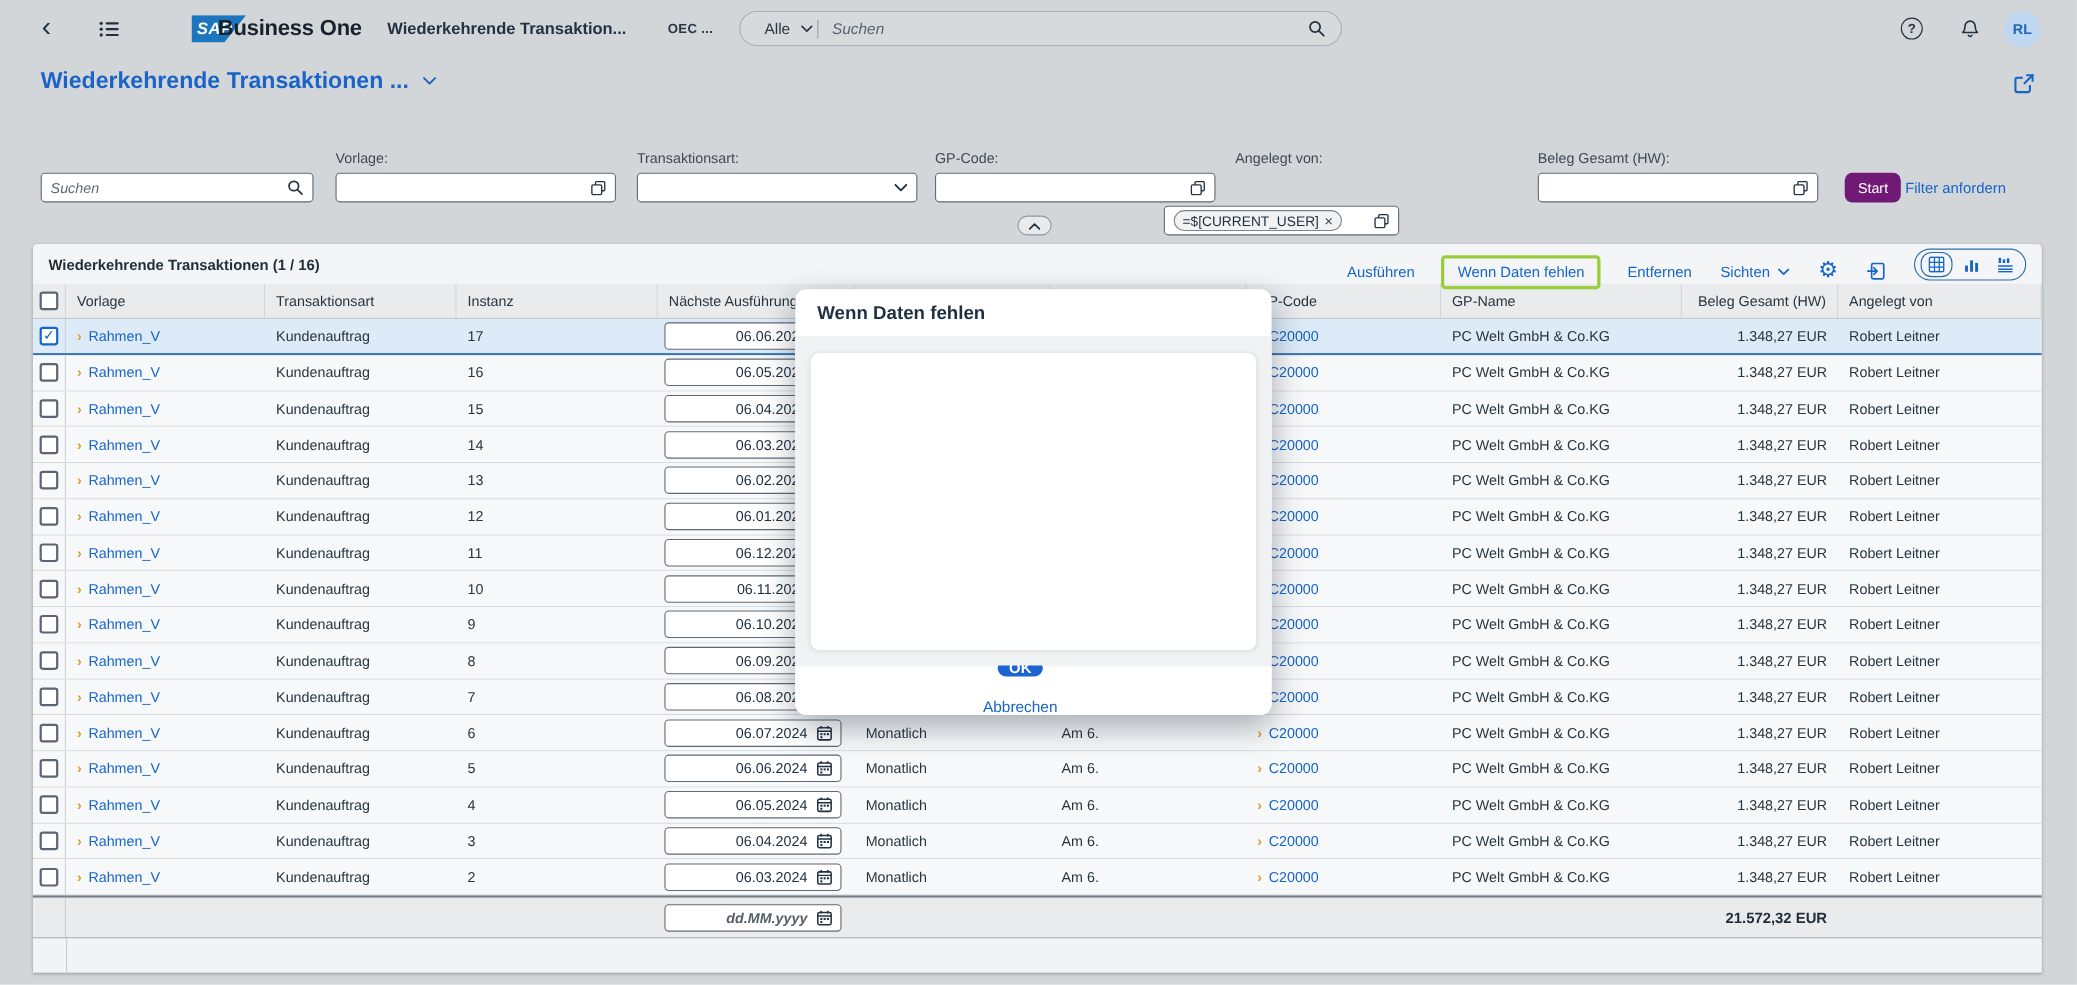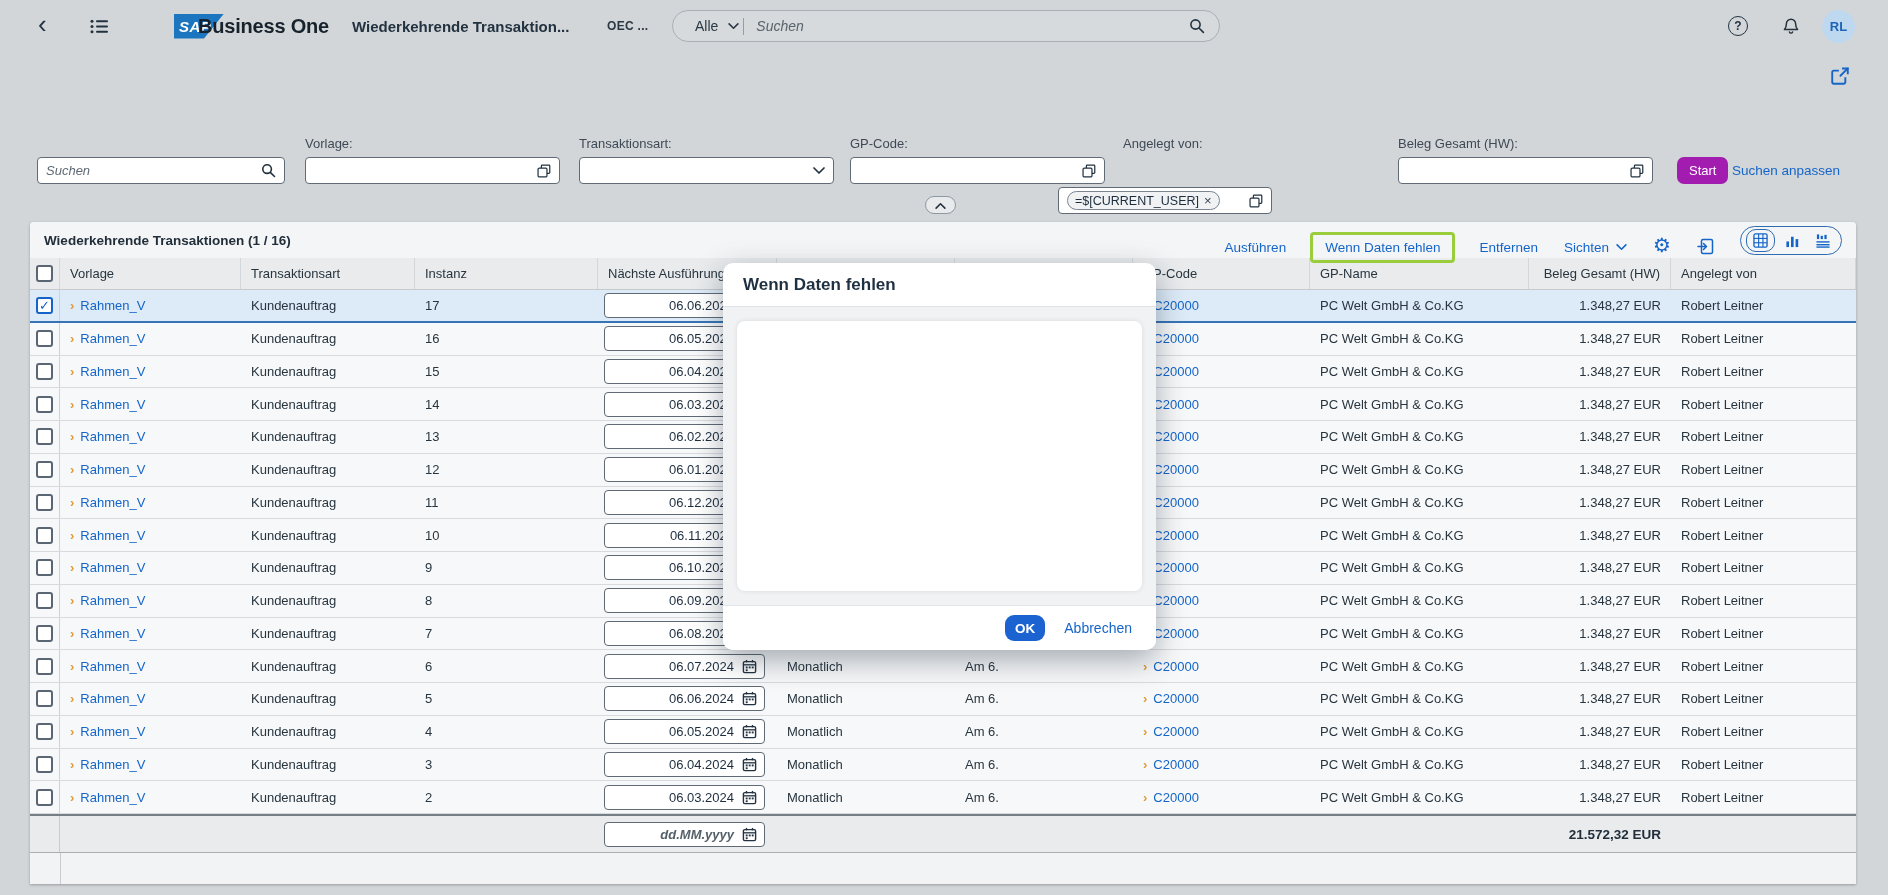--- a/index.html
+++ b/index.html
@@ -35,21 +35,21 @@
   .share { left:1830px; top:66px; color:#1565c9; cursor:pointer; }
 
   
   .flabel { position:absolute; top:136px; font-size:13px; color:#3e4a56; }
   .finput { position:absolute; top:157px; height:27px; background:#fff; border:1px solid #606b75; border-radius:4px; display:flex; align-items:center; padding:0 8px; color:#1d2d3e; }
   .finput input { border:none; outline:none; flex:1; font-family:inherit; font-size:13px; background:transparent; color:#1d2d3e; min-width:0; }
   .finput input::placeholder { font-style:italic; color:#5f6a74; }
   .vh-ic, .cal { color:#223240; flex-shrink:0; }
   .token { border:1px solid #7a858f; border-radius:10px; background:#f0f2f3; font-size:12.5px; padding:1px 7px; display:flex; align-items:center; gap:5px; }
   .token .x { font-size:13px; cursor:pointer; color:#39 4652; color:#394652; }
-  .startbtn { position:absolute; left:1677px; top:157px; height:27px; padding:0 12px; background:#a21caf; color:#fff; border:none; border-radius:7px; font-size:13px; font-family:inherit; cursor:pointer; }
+  .startbtn { position:absolute; left:1677px; top:157px; height:27px; padding:0 12px; background:#701a75; color:#fff; border:none; border-radius:7px; font-size:13px; font-family:inherit; cursor:pointer; }
   .adaptlink { position:absolute; left:1732px; top:163px; color:#1565c9; font-size:13.5px; cursor:pointer; text-decoration:none; }
   .collapse { position:absolute; left:925px; top:196px; width:31px; height:18px; background:#e8eaec; border:1px solid #8d98a2; border-radius:9px; display:flex; align-items:center; justify-content:center; color:#223240; cursor:pointer; }
 
   
   .card { position:absolute; left:30px; top:222px; width:1826px; height:662px; background:#f7f8f9; border-radius:4px 4px 0 0; box-shadow:0 1px 3px rgba(0,0,0,.28); }
   .toolbar { height:36px; background:#f4f5f6; display:flex; align-items:center; padding:0 14px; border-radius:4px 4px 0 0; }
   .ttl { font-size:13.5px; font-weight:bold; color:#222f3b; }
   .actions { margin-left:auto; display:flex; align-items:flex-end; gap:26px; color:#1565c9; font-size:13.5px; }
   .act { cursor:pointer; white-space:nowrap; }
   .hl { border:3px solid #9acd3c; border-radius:4px; padding:5px 12px; margin:-8px -2px; }
@@ -87,21 +87,21 @@
   .dlg-head { height:44px; display:flex; align-items:center; padding:0 20px; border-bottom:1px solid #e0e3e6; }
   .dlg-head span { font-size:17px; font-weight:bold; color:#1f3041; }
   .dlg-body { flex:1; position:relative; background:#f1f2f4; overflow:hidden; }
   .panel { position:absolute; left:14px; right:14px; top:14px; bottom:14px; background:#fff; border-radius:8px; box-shadow:0 0 5px rgba(0,0,0,.10); }
   .greenbox { position:absolute; left:10px; top:20px; width:240px; height:131px; border:3px solid #9acd3c; border-radius:4px; padding:15px 0 0 20px; z-index:2; background:#fff; }
   .radio { display:flex; align-items:center; gap:11px; height:32px; cursor:pointer; }
   .rc { width:18px; height:18px; border:2px solid #66717c; border-radius:50%; background:#fff; display:flex; align-items:center; justify-content:center; flex-shrink:0; }
   .radio.selected .rc { border-color:#1565c9; }
   .radio.selected .rc::after { content:""; width:9px; height:9px; border-radius:50%; background:#1565c9; }
   .rl { font-size:14px; color:#333f4a; }
-  .dlg-foot { height:45px; border-top:1px solid #e2e5e8; display:flex; align-items:center; justify-content:flex-end; gap:19px; padding-right:24px; background:#fff; border-radius:0 0 10px 10px; }
+  .dlg-foot { height:45px; border-top:1px solid #e2e5e8; display:flex; align-items:center; justify-content:flex-end; gap:19px; padding-right:24px; background:#fff; border-radius:0 0 10px 10px;flex-direction:column; }
   .btn-primary { height:26px; min-width:38px; padding:0 10px; background:#1b63d1; color:#fff; border:none; border-radius:9px; font-size:13.5px; font-weight:bold; font-family:inherit; cursor:pointer; }
   .dlg-cancel { color:#1565c9; font-size:14px; cursor:pointer; text-decoration:none; }
 </style>
 </head>
 <body>
 
 <div id="app">
 
   <div class="topbar">
     <div class="tb-item back">‹</div>
@@ -142,20 +142,28 @@
       </div>
     <div class="tb-item bell tb-ic">
       <svg width="18" height="19" viewBox="0 0 18 19">
           <path d="M9 2.2a4.6 4.6 0 0 0-4.6 4.6c0 3.1-1 4.7-2 5.7h13.2c-1-1-2-2.6-2-5.7A4.6 4.6 0 0 0 9 2.2z" fill="none" stroke="currentColor" stroke-width="1.5" stroke-linejoin="round"></path>
           <path d="M7.4 15a1.7 1.7 0 0 0 3.2 0" fill="none" stroke="currentColor" stroke-width="1.4" stroke-linecap="round"></path>
         </svg>
     </div>
     <div class="avatar abs">RL</div>
   </div>
 
+  <div class="pagetitle abs">
+    <h1>Wiederkehrende Transaktionen ...</h1>
+    <span>
+        <svg width="13" height="8" viewBox="0 0 12 8">
+          <path d="M1 1l5 5 5-5" fill="none" stroke="currentColor" stroke-width="1.8" stroke-linecap="round" stroke-linejoin="round"></path>
+        </svg>
+      </span>
+  </div>
   <div class="share abs">
     <svg width="20" height="20" viewBox="0 0 18 18">
         <path d="M13.8 10.2v4.3a1.5 1.5 0 0 1-1.5 1.5H3.5A1.5 1.5 0 0 1 2 14.5V5.7a1.5 1.5 0 0 1 1.5-1.5H8" fill="none" stroke="currentColor" stroke-width="1.7"></path>
         <path d="M10.8 2.2H16v5.2" fill="none" stroke="currentColor" stroke-width="1.7"></path>
         <path d="M16 2.2L9.4 8.8" fill="none" stroke="currentColor" stroke-width="1.7" stroke-linecap="round"></path>
       </svg>
   </div>
 
   <div>
     <div class="finput" style="left:37px; width:248px;">
@@ -220,21 +228,21 @@
       <input style="">
       <span class="vh-ic">
           <svg width="14" height="14" viewBox="0 0 16 16">
             <rect x="1.2" y="4.6" width="10.2" height="10.2" rx="1.5" fill="none" stroke="currentColor" stroke-width="1.4"></rect>
             <path d="M5 4.6V2.2a1 1 0 0 1 1-1h7.6a1 1 0 0 1 1 1v7.6a1 1 0 0 1-1 1h-2.2" fill="none" stroke="currentColor" stroke-width="1.4"></path>
           </svg>
         </span>
     </div>
 
     <button class="startbtn">Start</button>
-    <a class="adaptlink">Suchen anpassen</a>
+    <a class="adaptlink">Filter anfordern</a>
   </div>
 
   <div class="collapse">
     <svg width="11" height="7" viewBox="0 0 12 8">
         <path d="M1 7l5-5 5 5" fill="none" stroke="currentColor" stroke-width="1.8" stroke-linecap="round" stroke-linejoin="round"></path>
       </svg>
   </div>
 
   <div class="card">
     <div class="toolbar">

